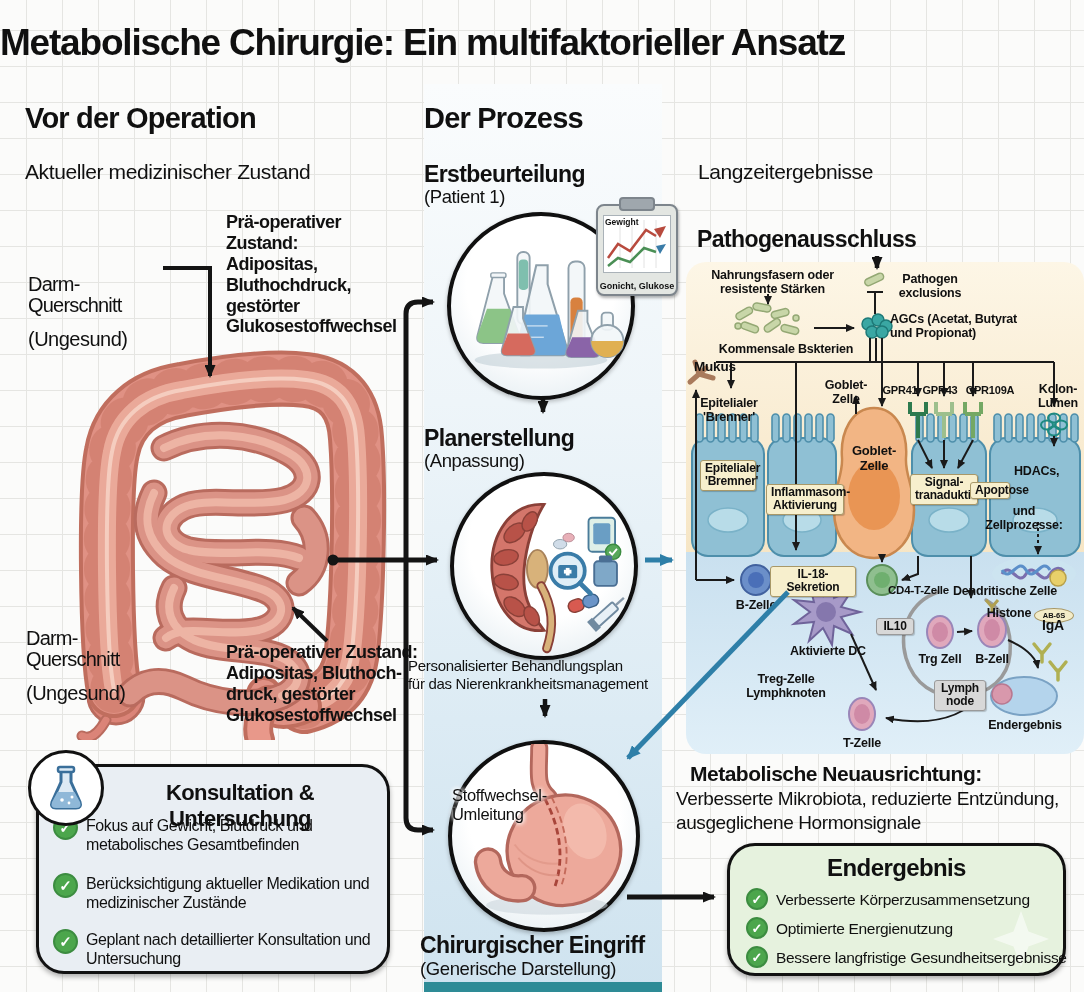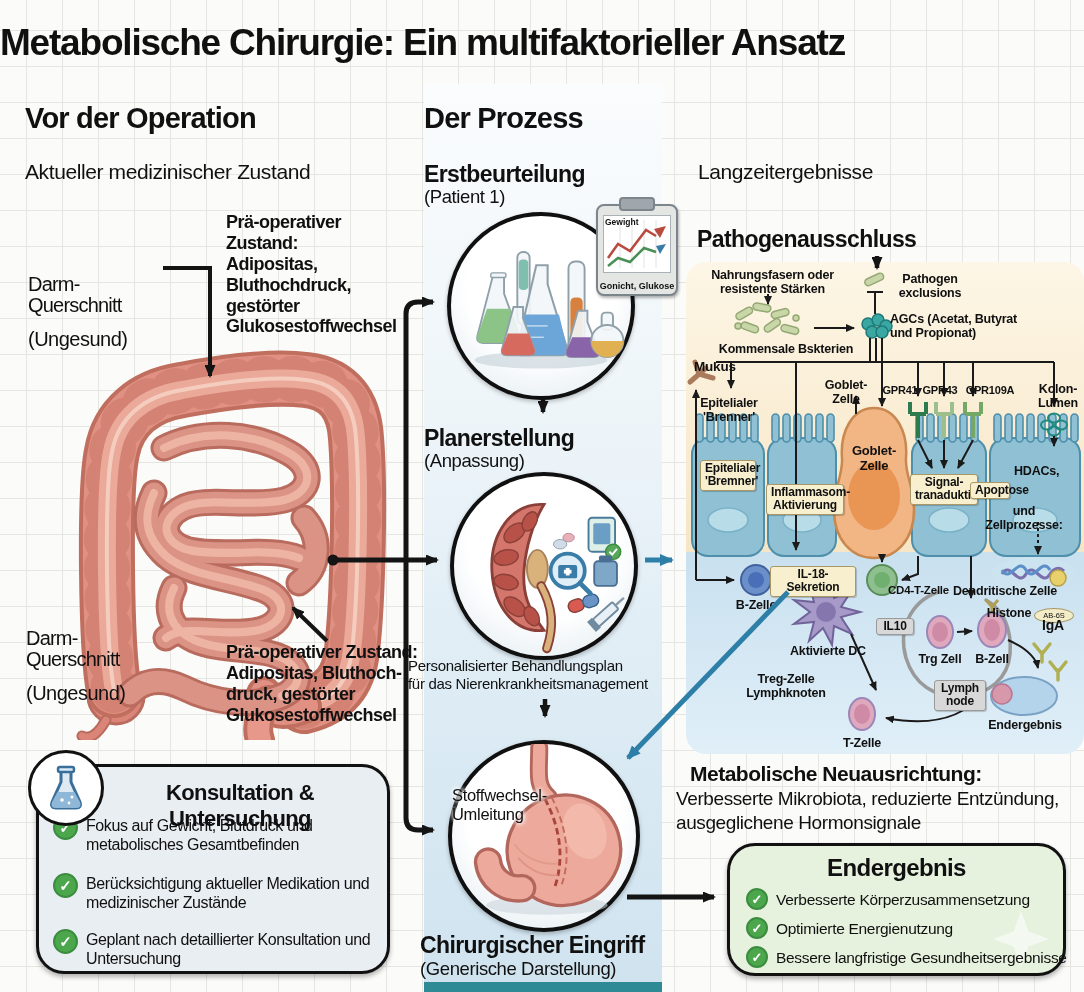--- a/index.html
+++ b/index.html
@@ -45,21 +45,21 @@
 .cliptab{position:absolute;left:50%;transform:translateX(-50%);top:-9px;width:36px;height:14px;
   background:#9fa7ad;border:2px solid #7d858c;border-radius:4px}
 .clipchart{position:absolute;left:5px;top:9px;width:68px;height:58px;background:#fff;border:1px solid #aab2b8}
 .cliptext-top{position:absolute;left:7px;top:11px;font-size:8.5px;font-weight:bold;z-index:5}
 .cliptext-bot{position:absolute;left:0;bottom:3px;width:100%;text-align:center;font-size:9px;font-weight:bold;z-index:5}
 .pathway{position:absolute;left:686px;top:262px;width:398px;height:492px;border-radius:20px;overflow:hidden;z-index:1}
 .pl{position:absolute;font-weight:bold;font-size:12.5px;line-height:1.12;text-align:center;letter-spacing:-0.2px;z-index:2}
 .pbox{position:absolute;background:#f7efcd;border:1.2px solid #a89868;border-radius:3px;padding:1px 4px;
   font-weight:bold;font-size:12px;line-height:1.12;text-align:center;letter-spacing:-0.2px;z-index:2;box-shadow:1px 1px 1px rgba(0,0,0,.2)}
 .pgray{background:#d8d8d8;border:1px solid #9a9a9a}
-.ptag{position:absolute;background:#f3ecc8;border:1px solid #a89868;border-radius:50%;font-size:7.5px;font-weight:normal;
+.ptag{position:absolute;background:#f3ecc8;border:1px solid #a89868;border-radius:50%;font-size:7.5px;font-weight:bold;
   text-align:center;line-height:14px;z-index:2}
 .overlay{position:absolute;left:0;top:0;z-index:2;pointer-events:none}
 .intestine{position:absolute;left:52px;top:266px;z-index:1}
 .sparkle{position:absolute;right:14px;bottom:6px;opacity:.55;z-index:0}
 </style>
 </head>
 <body>
 
 <div class="canvas">
 

